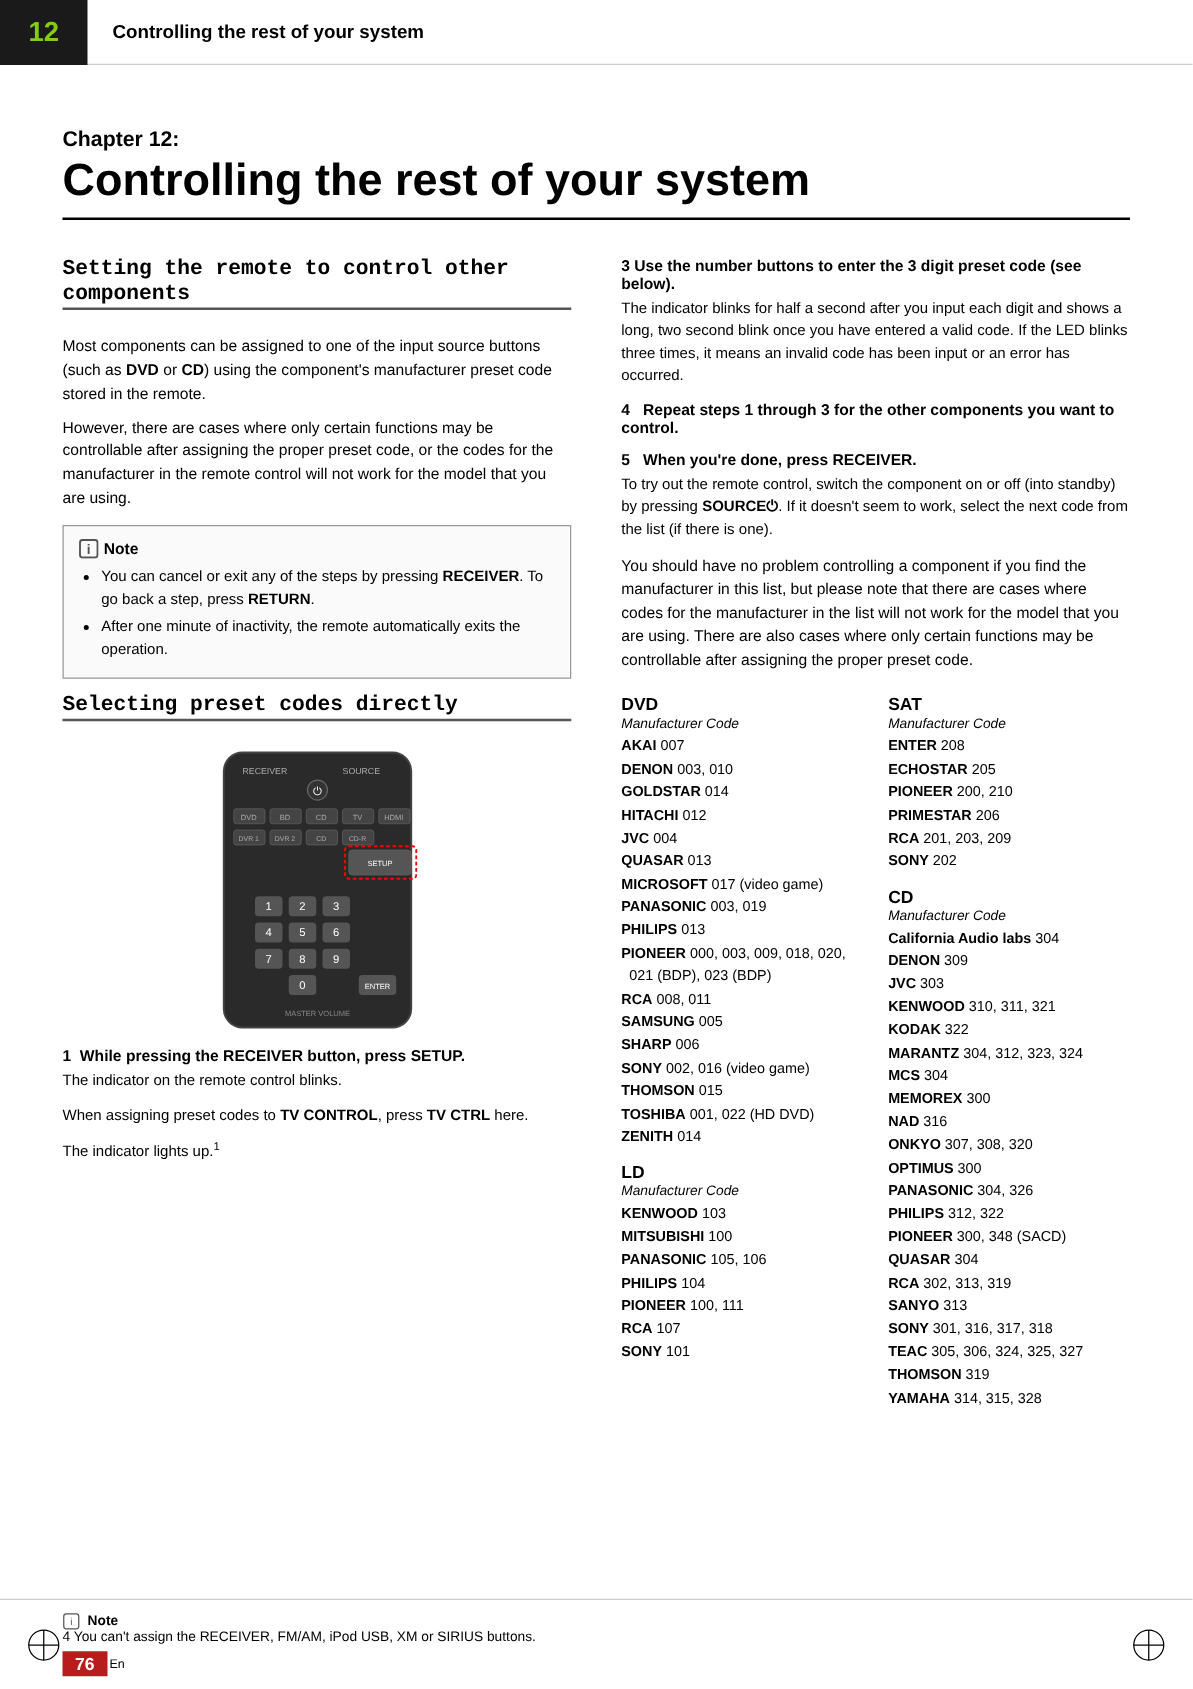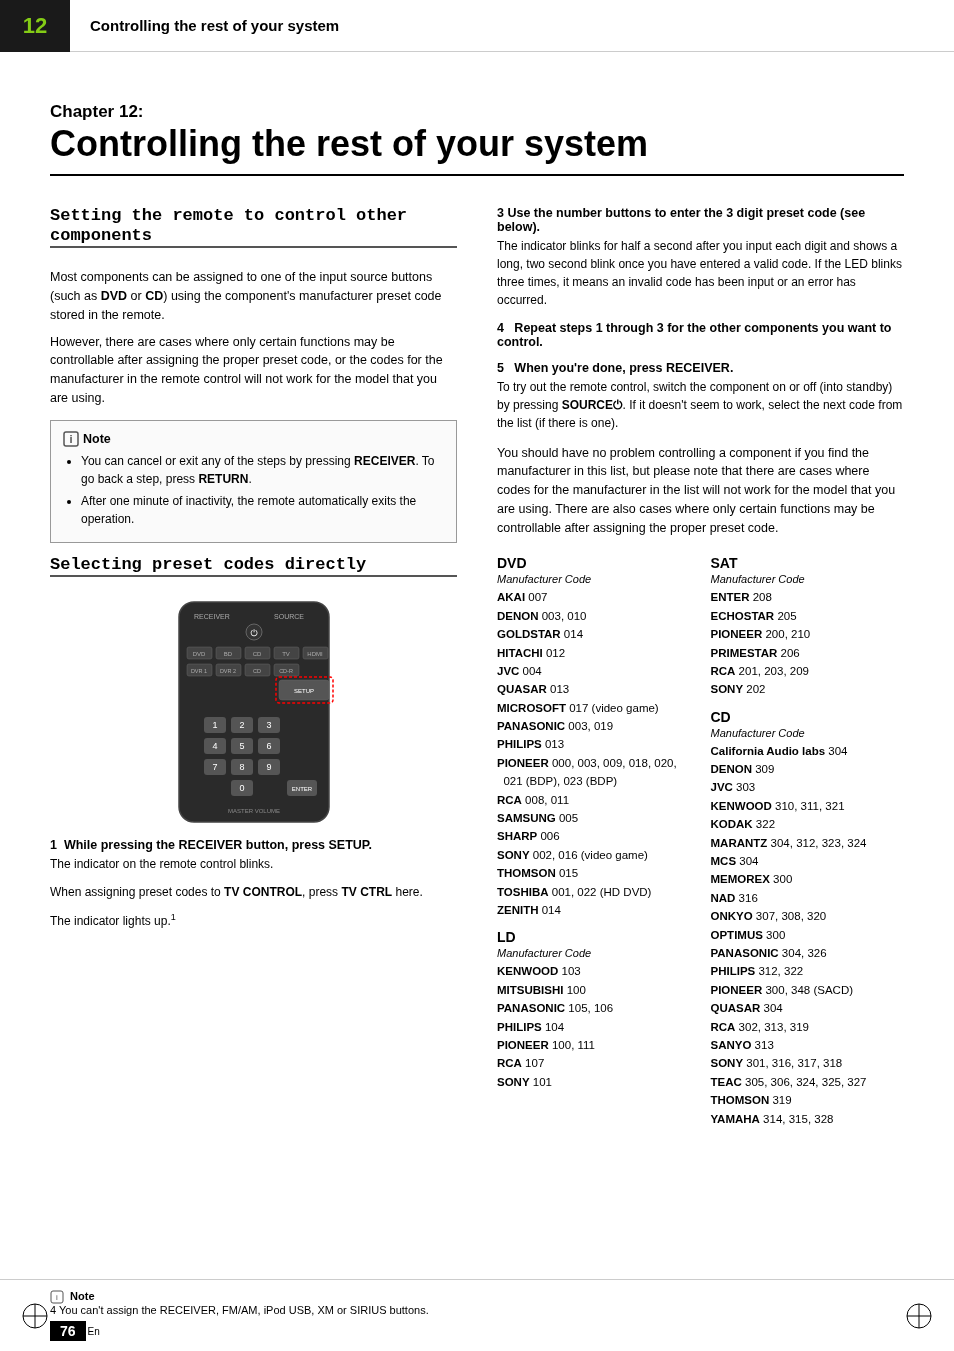--- a/index.html
+++ b/index.html
@@ -195,21 +195,21 @@
       left: 0;
       right: 0;
       padding: 10px 50px;
       border-top: 1px solid #ccc;
       font-size: 11px;
     }
     .footer-note {
       margin-bottom: 5px;
     }
     .footer-page {
-      background: #000000;
+      background: #b91c1c;
       color: #fff;
       font-weight: bold;
       display: inline-block;
       padding: 2px 10px;
       font-size: 14px;
     }
     .footer-lang {
       font-size: 10px;
       margin-left: 2px;
     }

